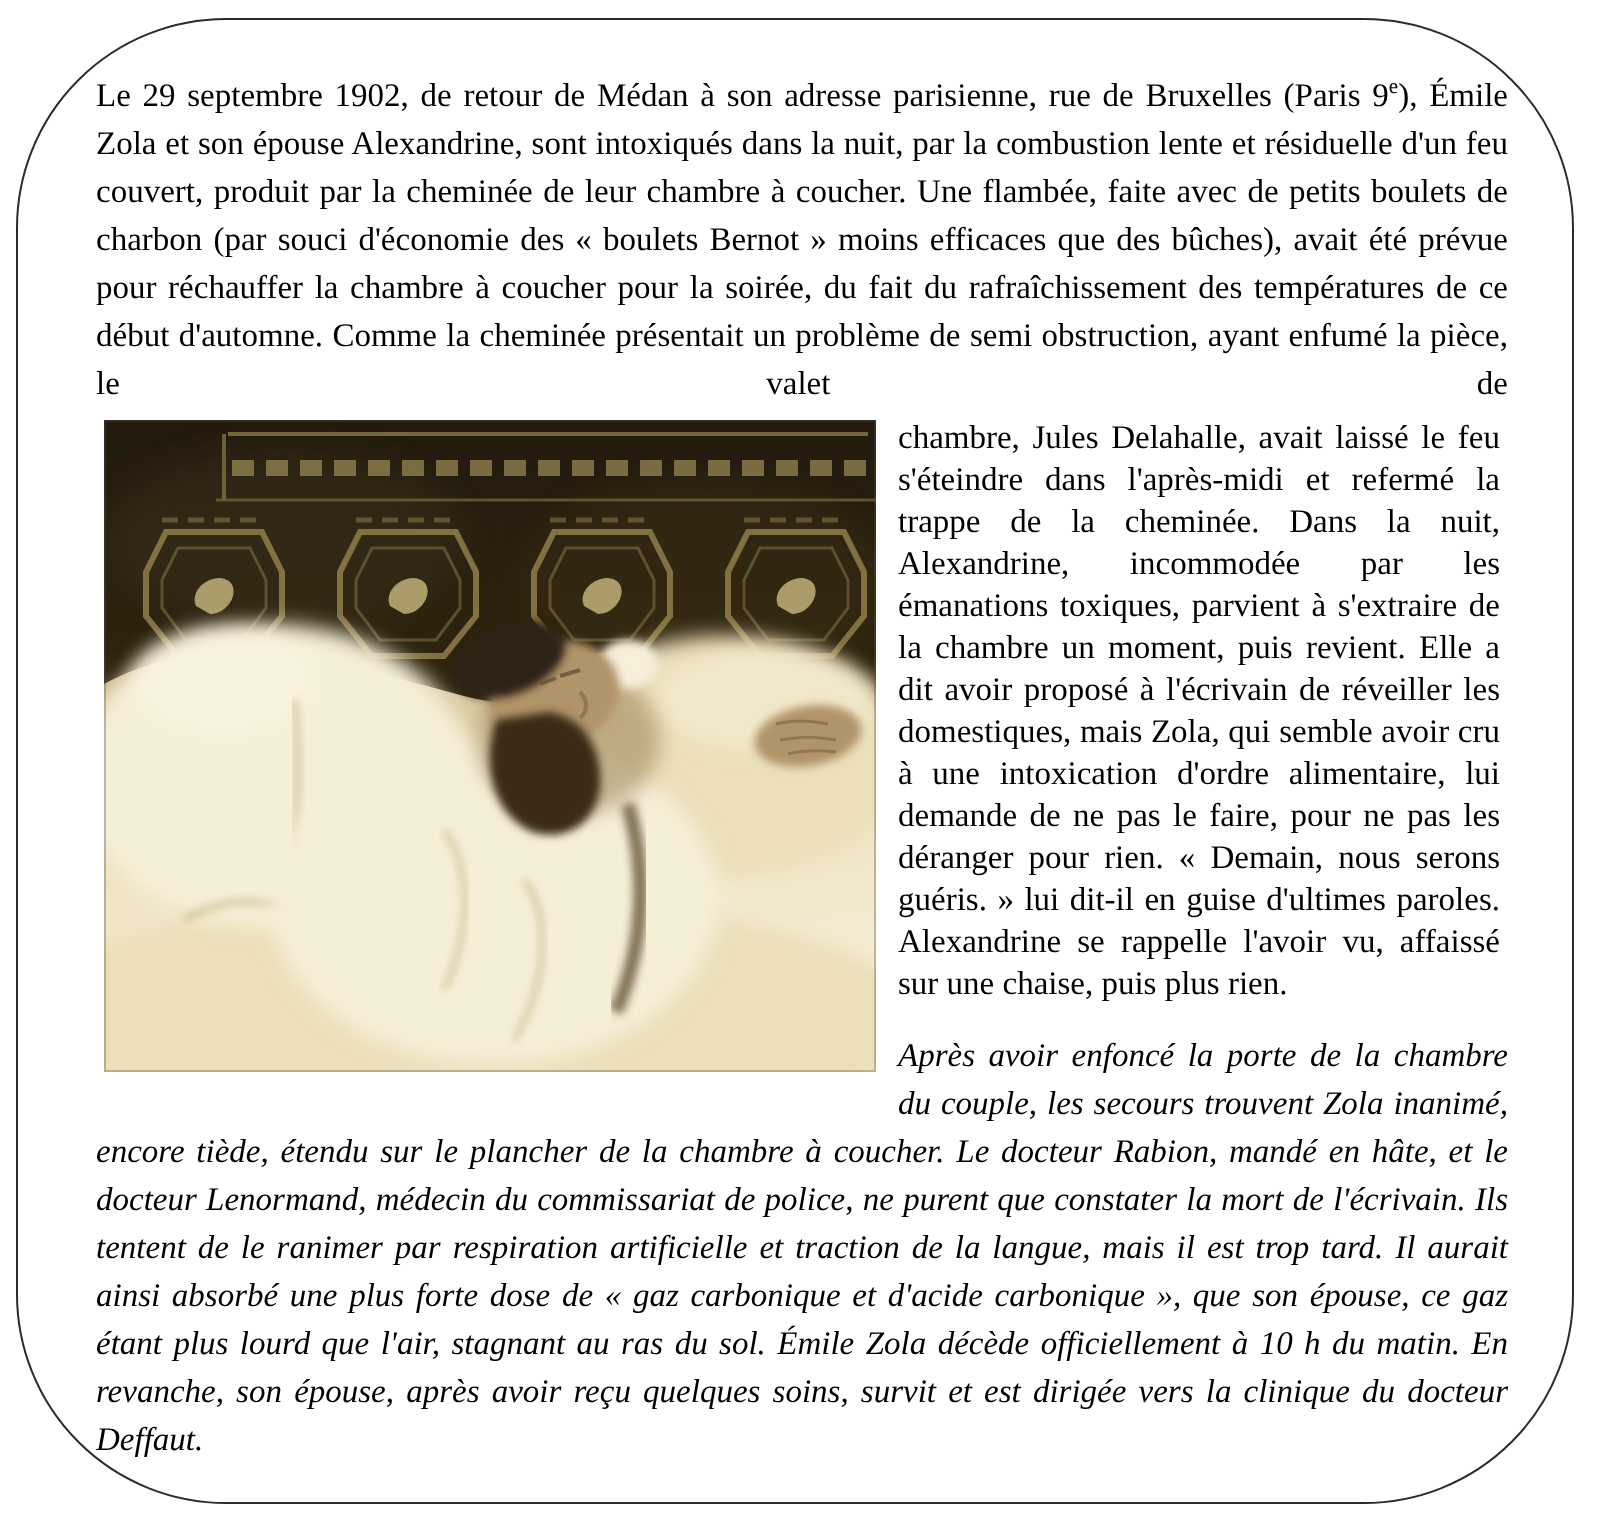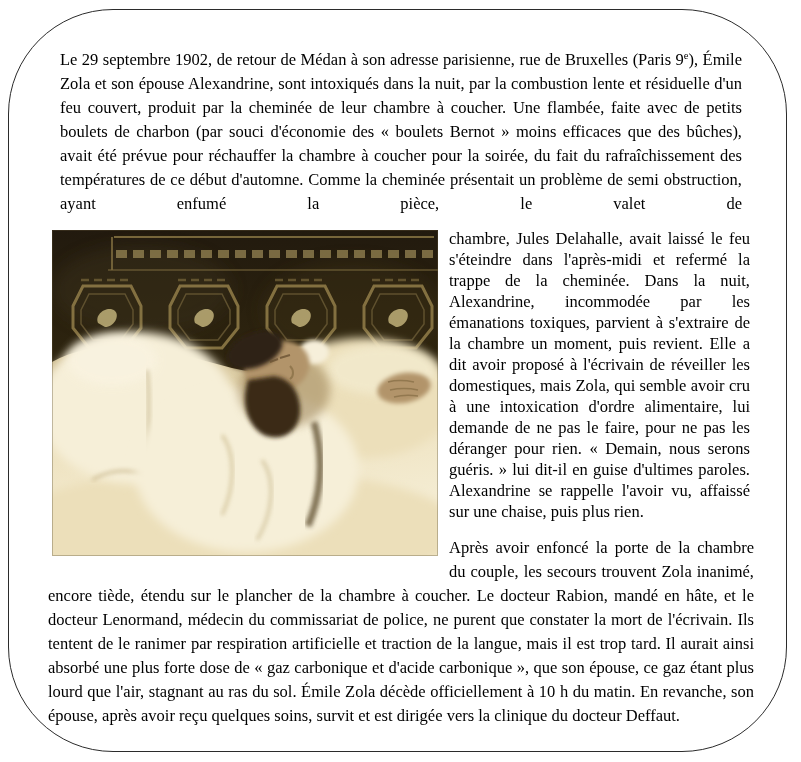--- a/index.html
+++ b/index.html
@@ -19,33 +19,33 @@
   .card{
     position:absolute;left:8px;top:9px;width:779px;height:743px;
     border:1px solid var(--frame);border-radius:105px;
     background:transparent;
   }
   .content{
     position:absolute;left:48px;top:36px;width:706px;
     font-size:16.5px;
   }
   .p-head{
-    margin:12px;line-height:24px;text-align:justify;text-align-last:justify;
+    margin:0;line-height:24px;text-align:justify;text-align-last:justify;
   }
   .p-head sup{font-size:10.5px;line-height:0;vertical-align:super;}
   .p-wrap{
     margin:4px;line-height:21px;text-align:justify;
   }
   figure.photo{
     float:left;width:386px;height:326px;margin:2px 11px 6px 0;padding:0;
     line-height:0;
   }
   figure.photo svg{display:block;}
   .p2{
-    margin:14px 0 0 0;line-height:24px;text-align:justify;clear:none;
+    margin:14px 0 0 0;line-height:24px;text-align:justify;clear:none;font-style:italic;
   }
 </style>
 </head>
 <body>
 
 <div class="card"></div>
 
 <div class="content">
 
   <p class="p-head"><span>Le 29 septembre 1902, de retour de Médan à son adresse parisienne, rue de Bruxelles (Paris 9</span><sup>e</sup><span>), Émile Zola et son épouse Alexandrine, sont intoxiqués dans la nuit, par la combustion lente et résiduelle d'un feu couvert, produit par la cheminée de leur chambre à coucher. Une flambée, faite avec de petits boulets de charbon (par souci d'économie des « boulets Bernot » moins efficaces que des bûches), avait été prévue pour réchauffer la chambre à coucher pour la soirée, du fait du rafraîchissement des températures de ce début d'automne. Comme la cheminée présentait un problème de semi obstruction, ayant enfumé la pièce, le valet de</span></p>

